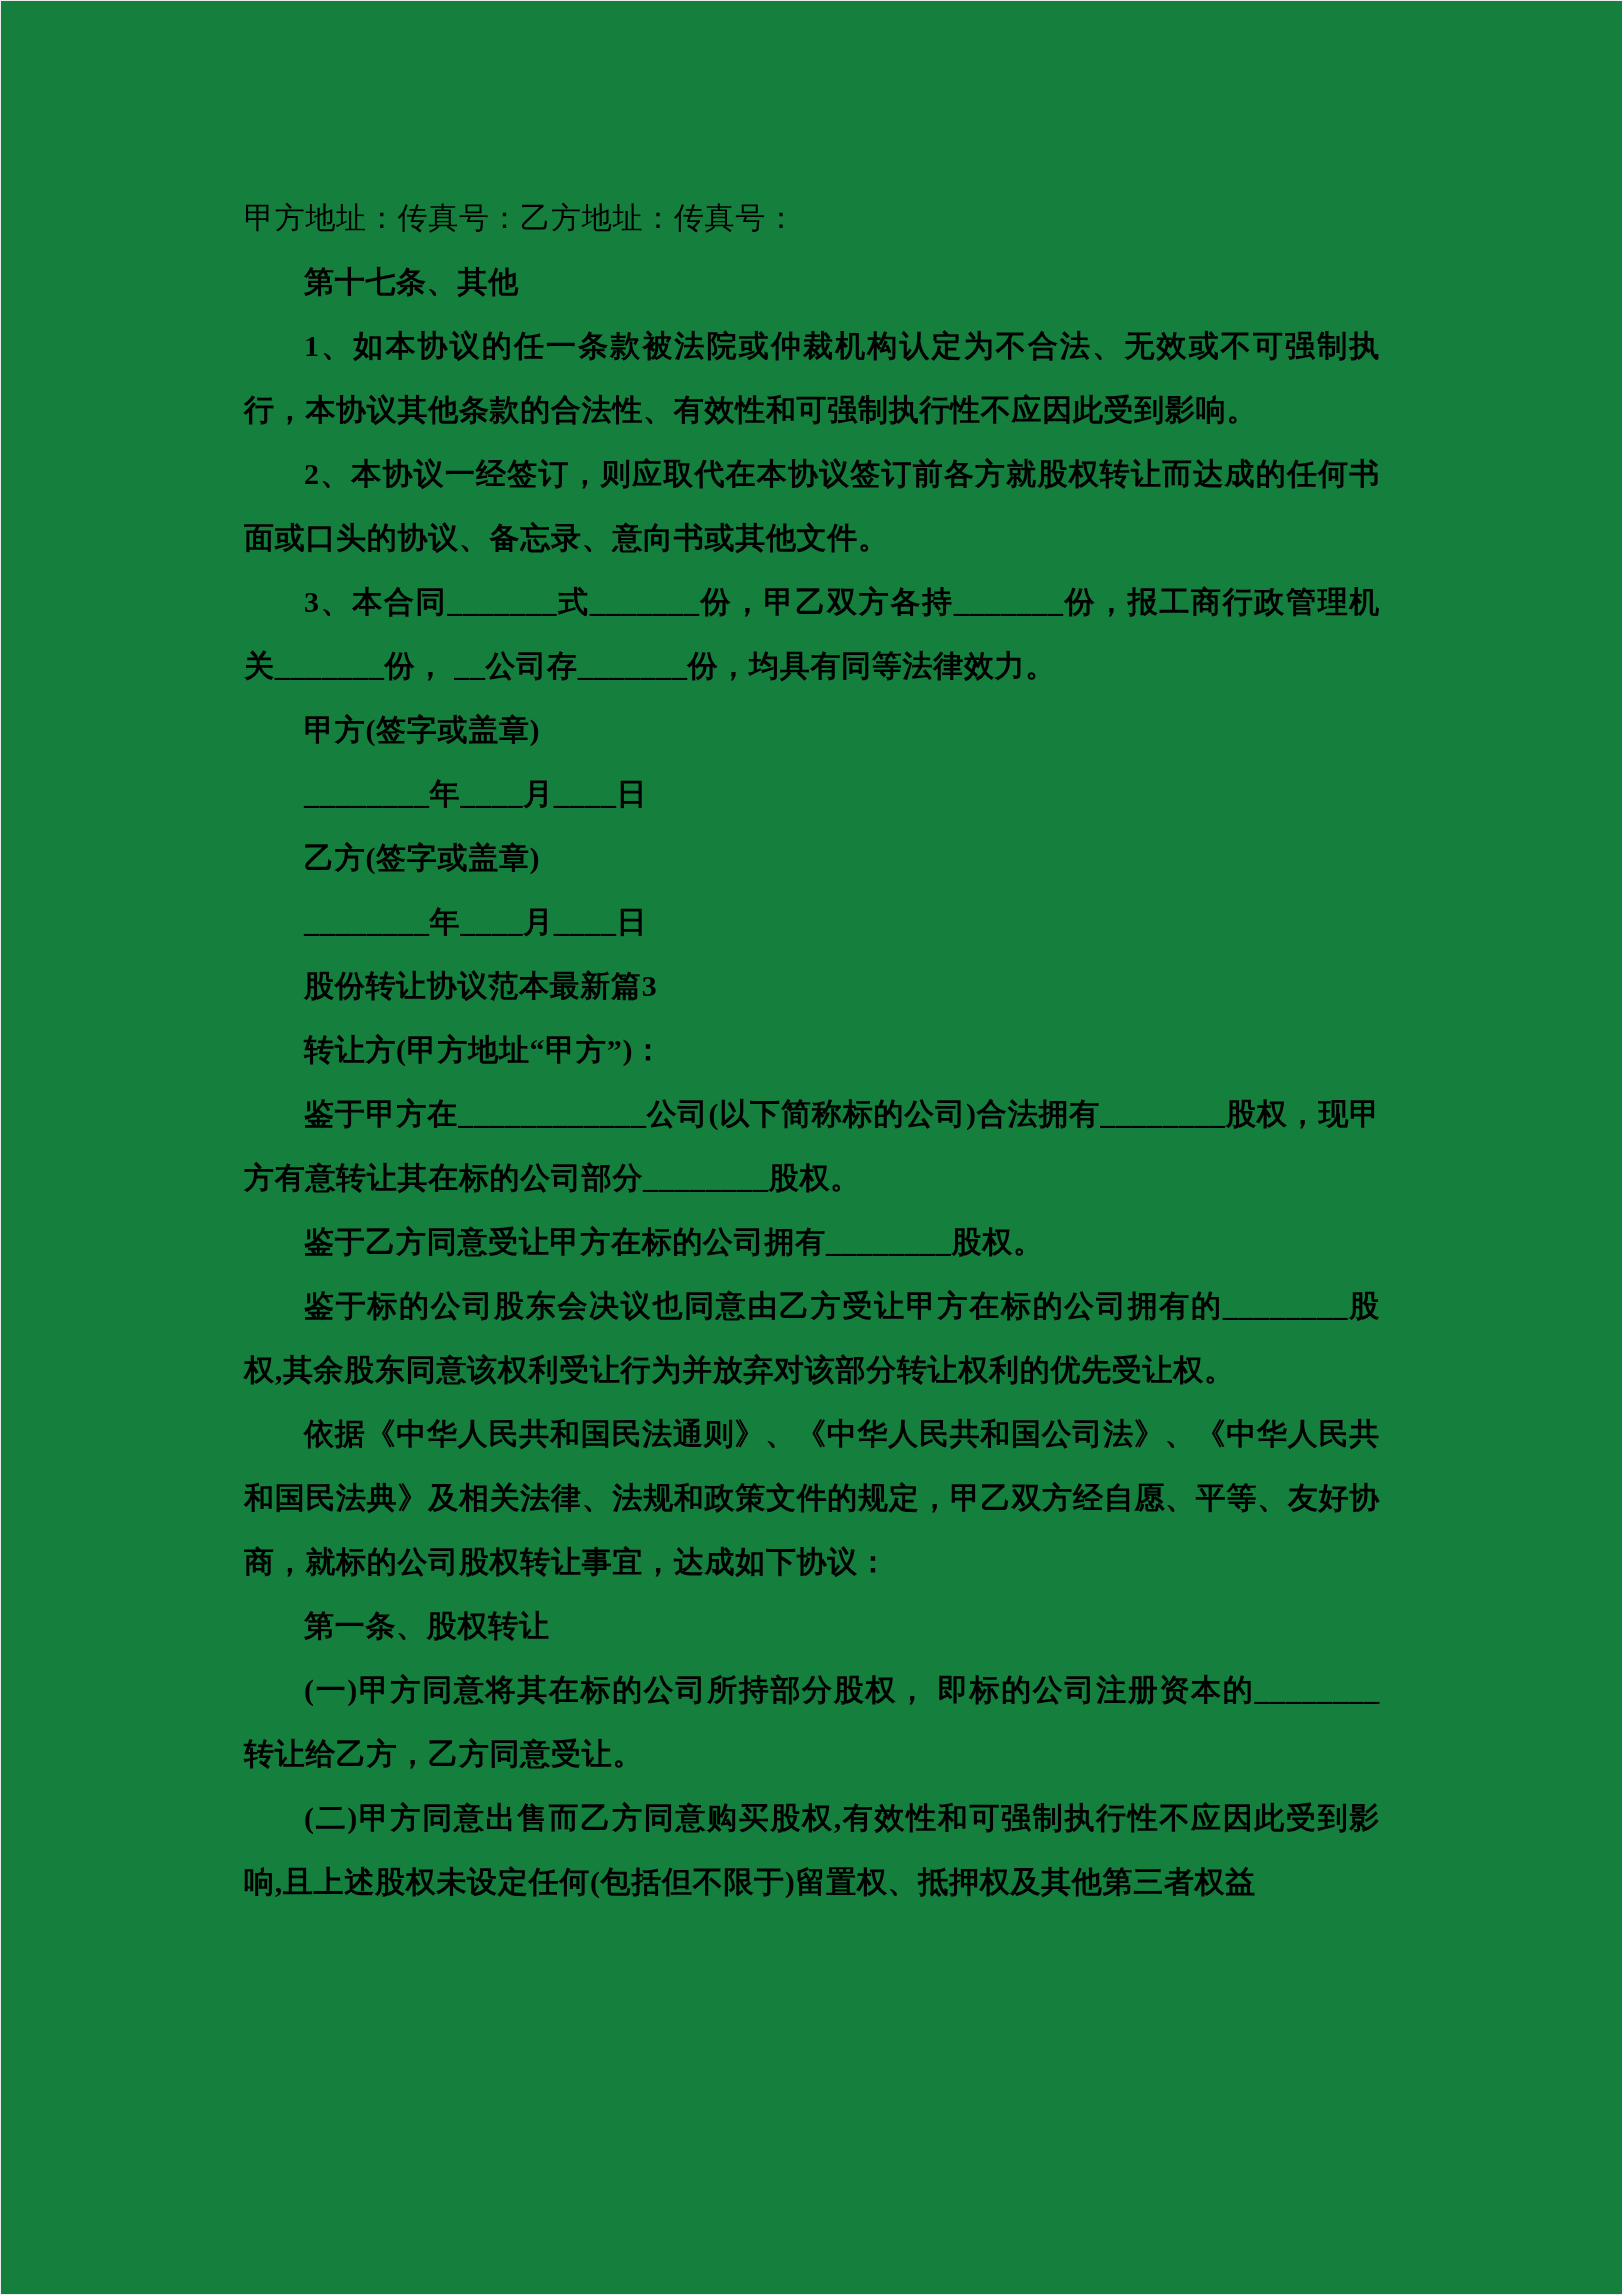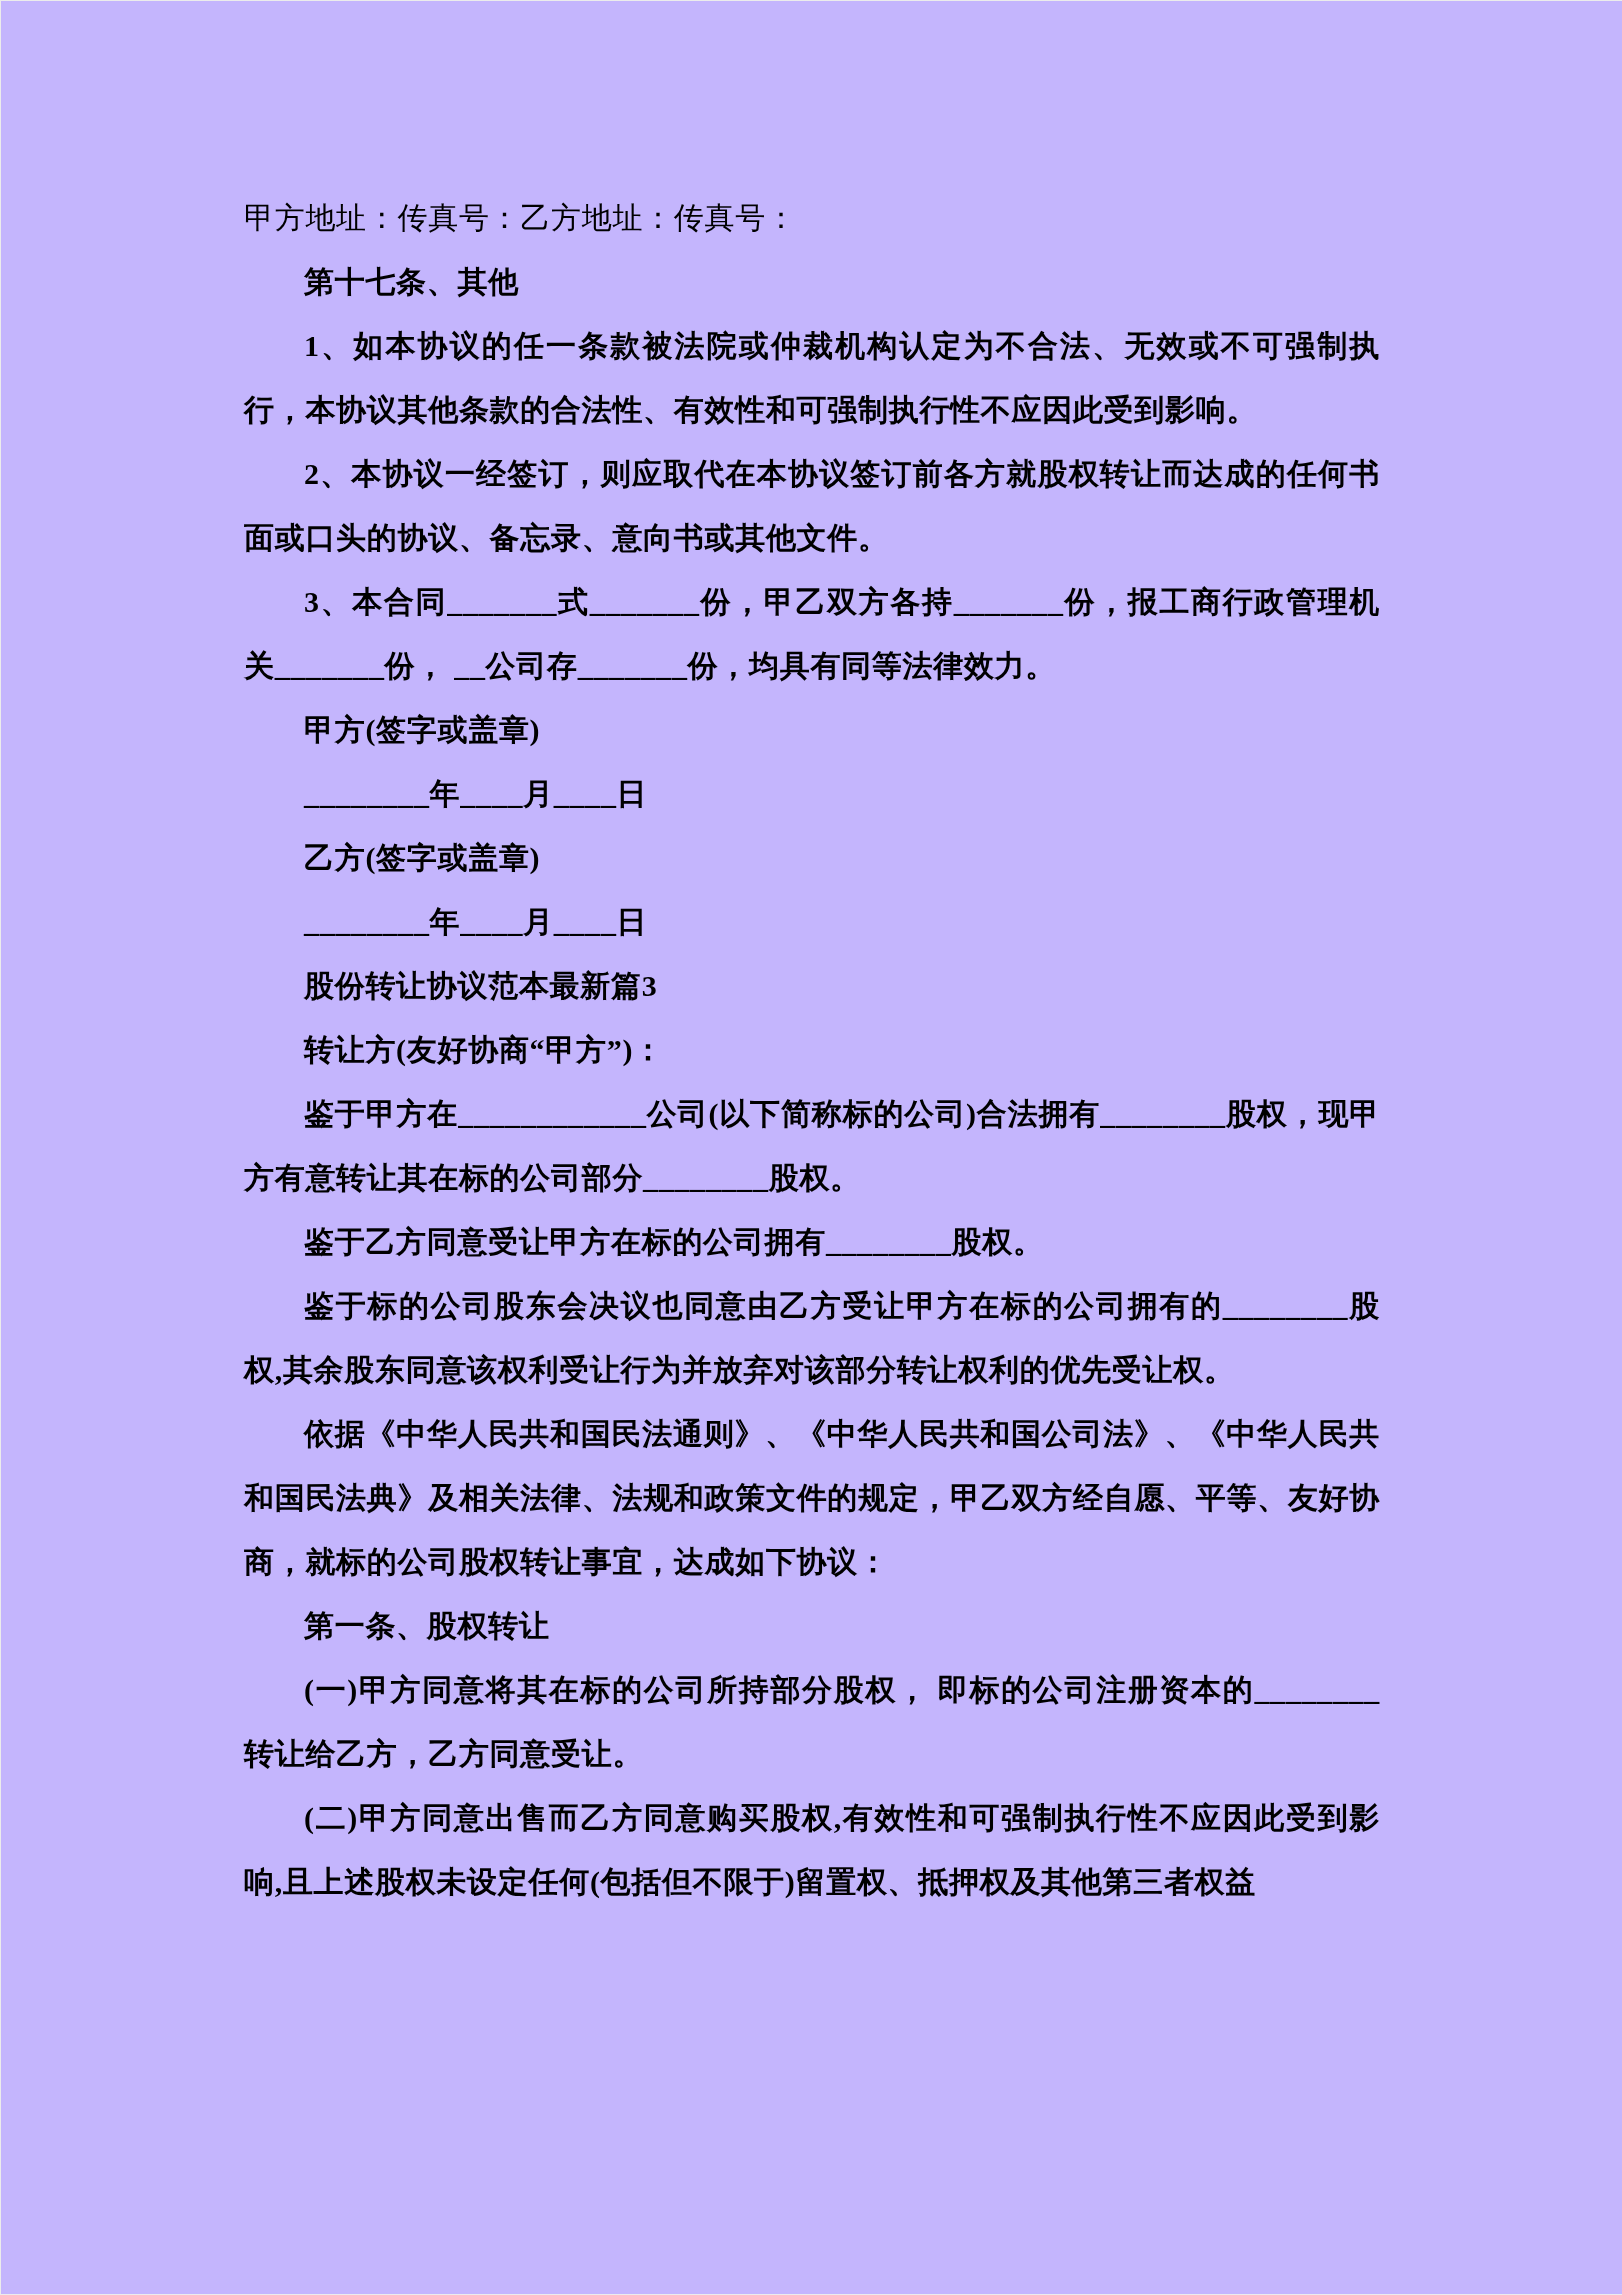--- a/index.html
+++ b/index.html
@@ -12,21 +12,21 @@
     height: 2295px;
     position: relative;
   }
   .page {
     position: absolute;
     left: 0;
     top: 0;
     width: 1623px;
     height: 2295px;
     box-sizing: border-box;
-    background: #c4b5fd;
+    background: #15803d;
     border: 1.3px solid #ececec;
   }
   .content {
     position: absolute;
     left: 243px;
     top: 185px;
     width: 1136px;
     font-family: "Liberation Serif", "DejaVu Serif", serif;
     font-size: 30px;
     line-height: 64px;
@@ -52,21 +52,21 @@
       <p class="para">甲方地址：传真号：乙方地址：传真号：</p>
       <p class="para indent">第十七条、其他</p>
       <p class="para indent">1、如本协议的任一条款被法院或仲裁机构认定为不合法、无效或不可强制执行，本协议其他条款的合法性、有效性和可强制执行性不应因此受到影响。</p>
       <p class="para indent">2、本协议一经签订，则应取代在本协议签订前各方就股权转让而达成的任何书面或口头的协议、备忘录、意向书或其他文件。</p>
       <p class="para indent">3、本合同_______式_______份，甲乙双方各持_______份，报工商行政管理机关_______份， __公司存_______份，均具有同等法律效力。</p>
       <p class="para indent">甲方(签字或盖章)</p>
       <p class="para indent">________年____月____日</p>
       <p class="para indent">乙方(签字或盖章)</p>
       <p class="para indent">________年____月____日</p>
       <p class="para indent">股份转让协议范本最新篇3</p>
-      <p class="para indent">转让方(友好协商“甲方”)：</p>
+      <p class="para indent">转让方(甲方地址“甲方”)：</p>
       <p class="para indent">鉴于甲方在____________公司(以下简称标的公司)合法拥有________股权，现甲方有意转让其在标的公司部分________股权。</p>
       <p class="para indent">鉴于乙方同意受让甲方在标的公司拥有________股权。</p>
       <p class="para indent">鉴于标的公司股东会决议也同意由乙方受让甲方在标的公司拥有的________股权,其余股东同意该权利受让行为并放弃对该部分转让权利的优先受让权。</p>
       <p class="para indent">依据《中华人民共和国民法通则》、《中华人民共和国公司法》、《中华人民共和国民法典》及相关法律、法规和政策文件的规定，甲乙双方经自愿、平等、友好协商，就标的公司股权转让事宜，达成如下协议：</p>
       <p class="para indent">第一条、股权转让</p>
       <p class="para indent">(一)甲方同意将其在标的公司所持部分股权， 即标的公司注册资本的________转让给乙方，乙方同意受让。</p>
       <p class="para indent">(二)甲方同意出售而乙方同意购买股权,有效性和可强制执行性不应因此受到影响,且上述股权未设定任何(包括但不限于)留置权、抵押权及其他第三者权益</p>
     </div>
 </div>
 

